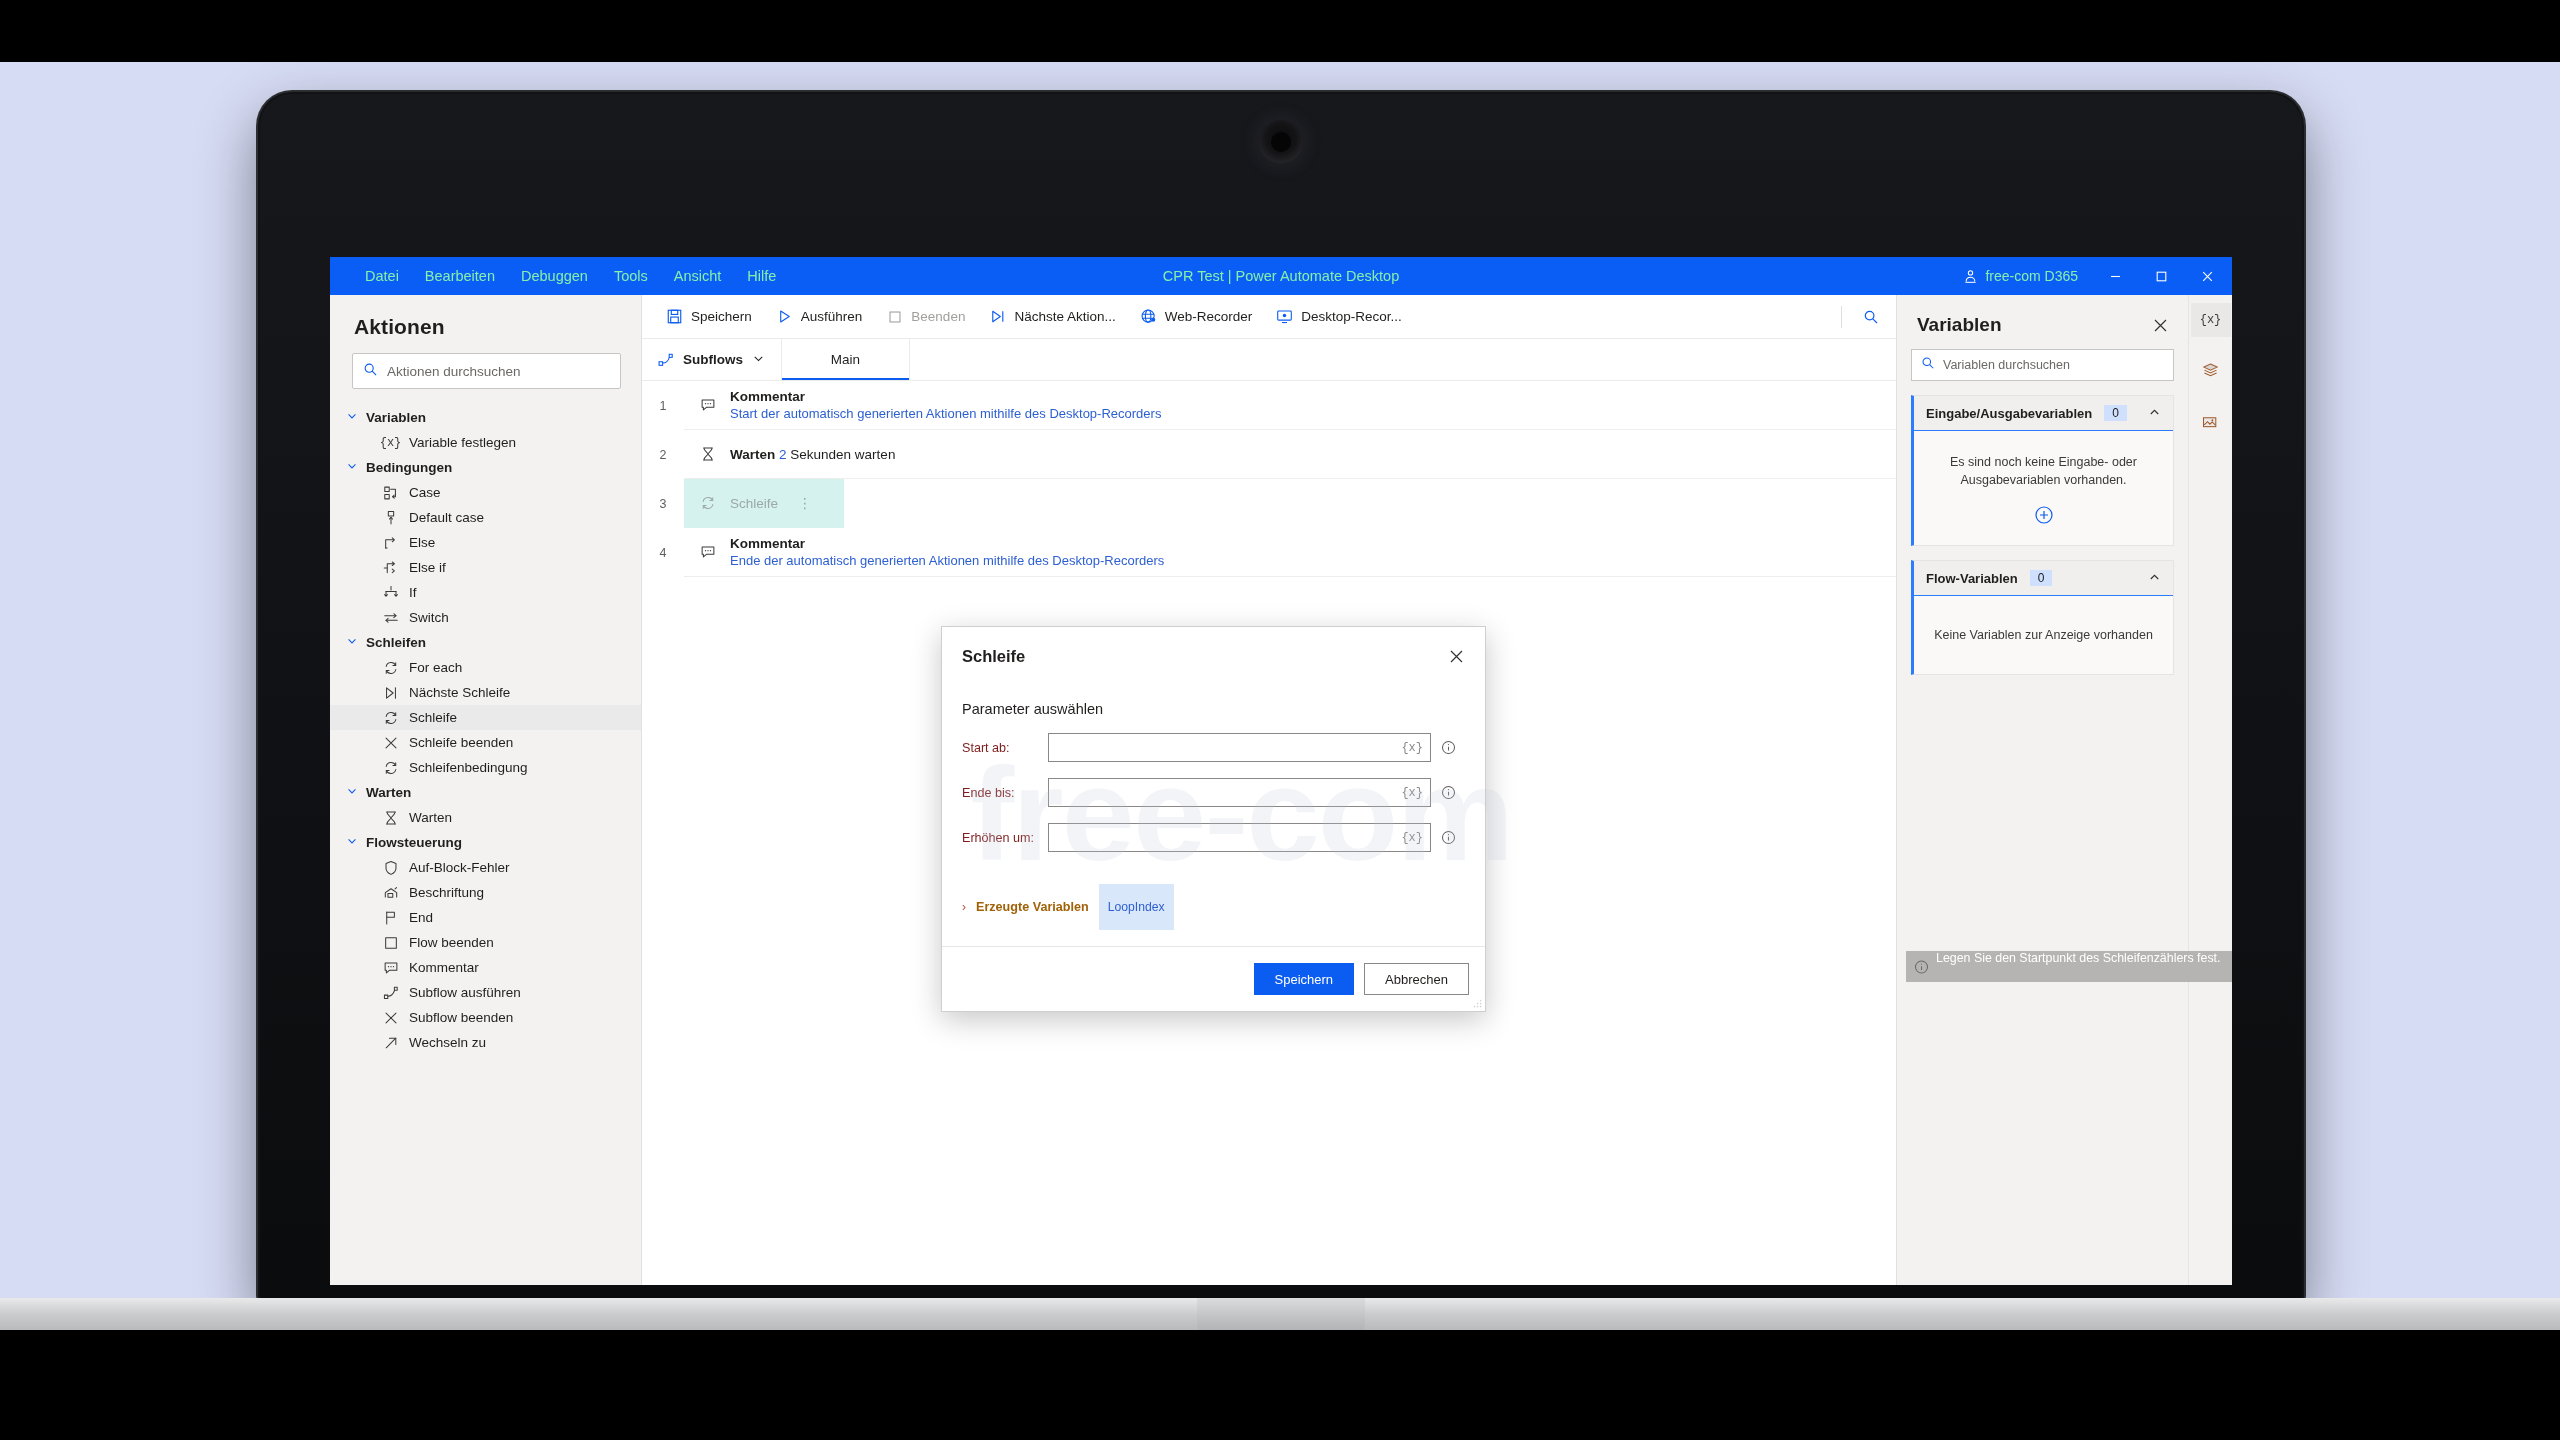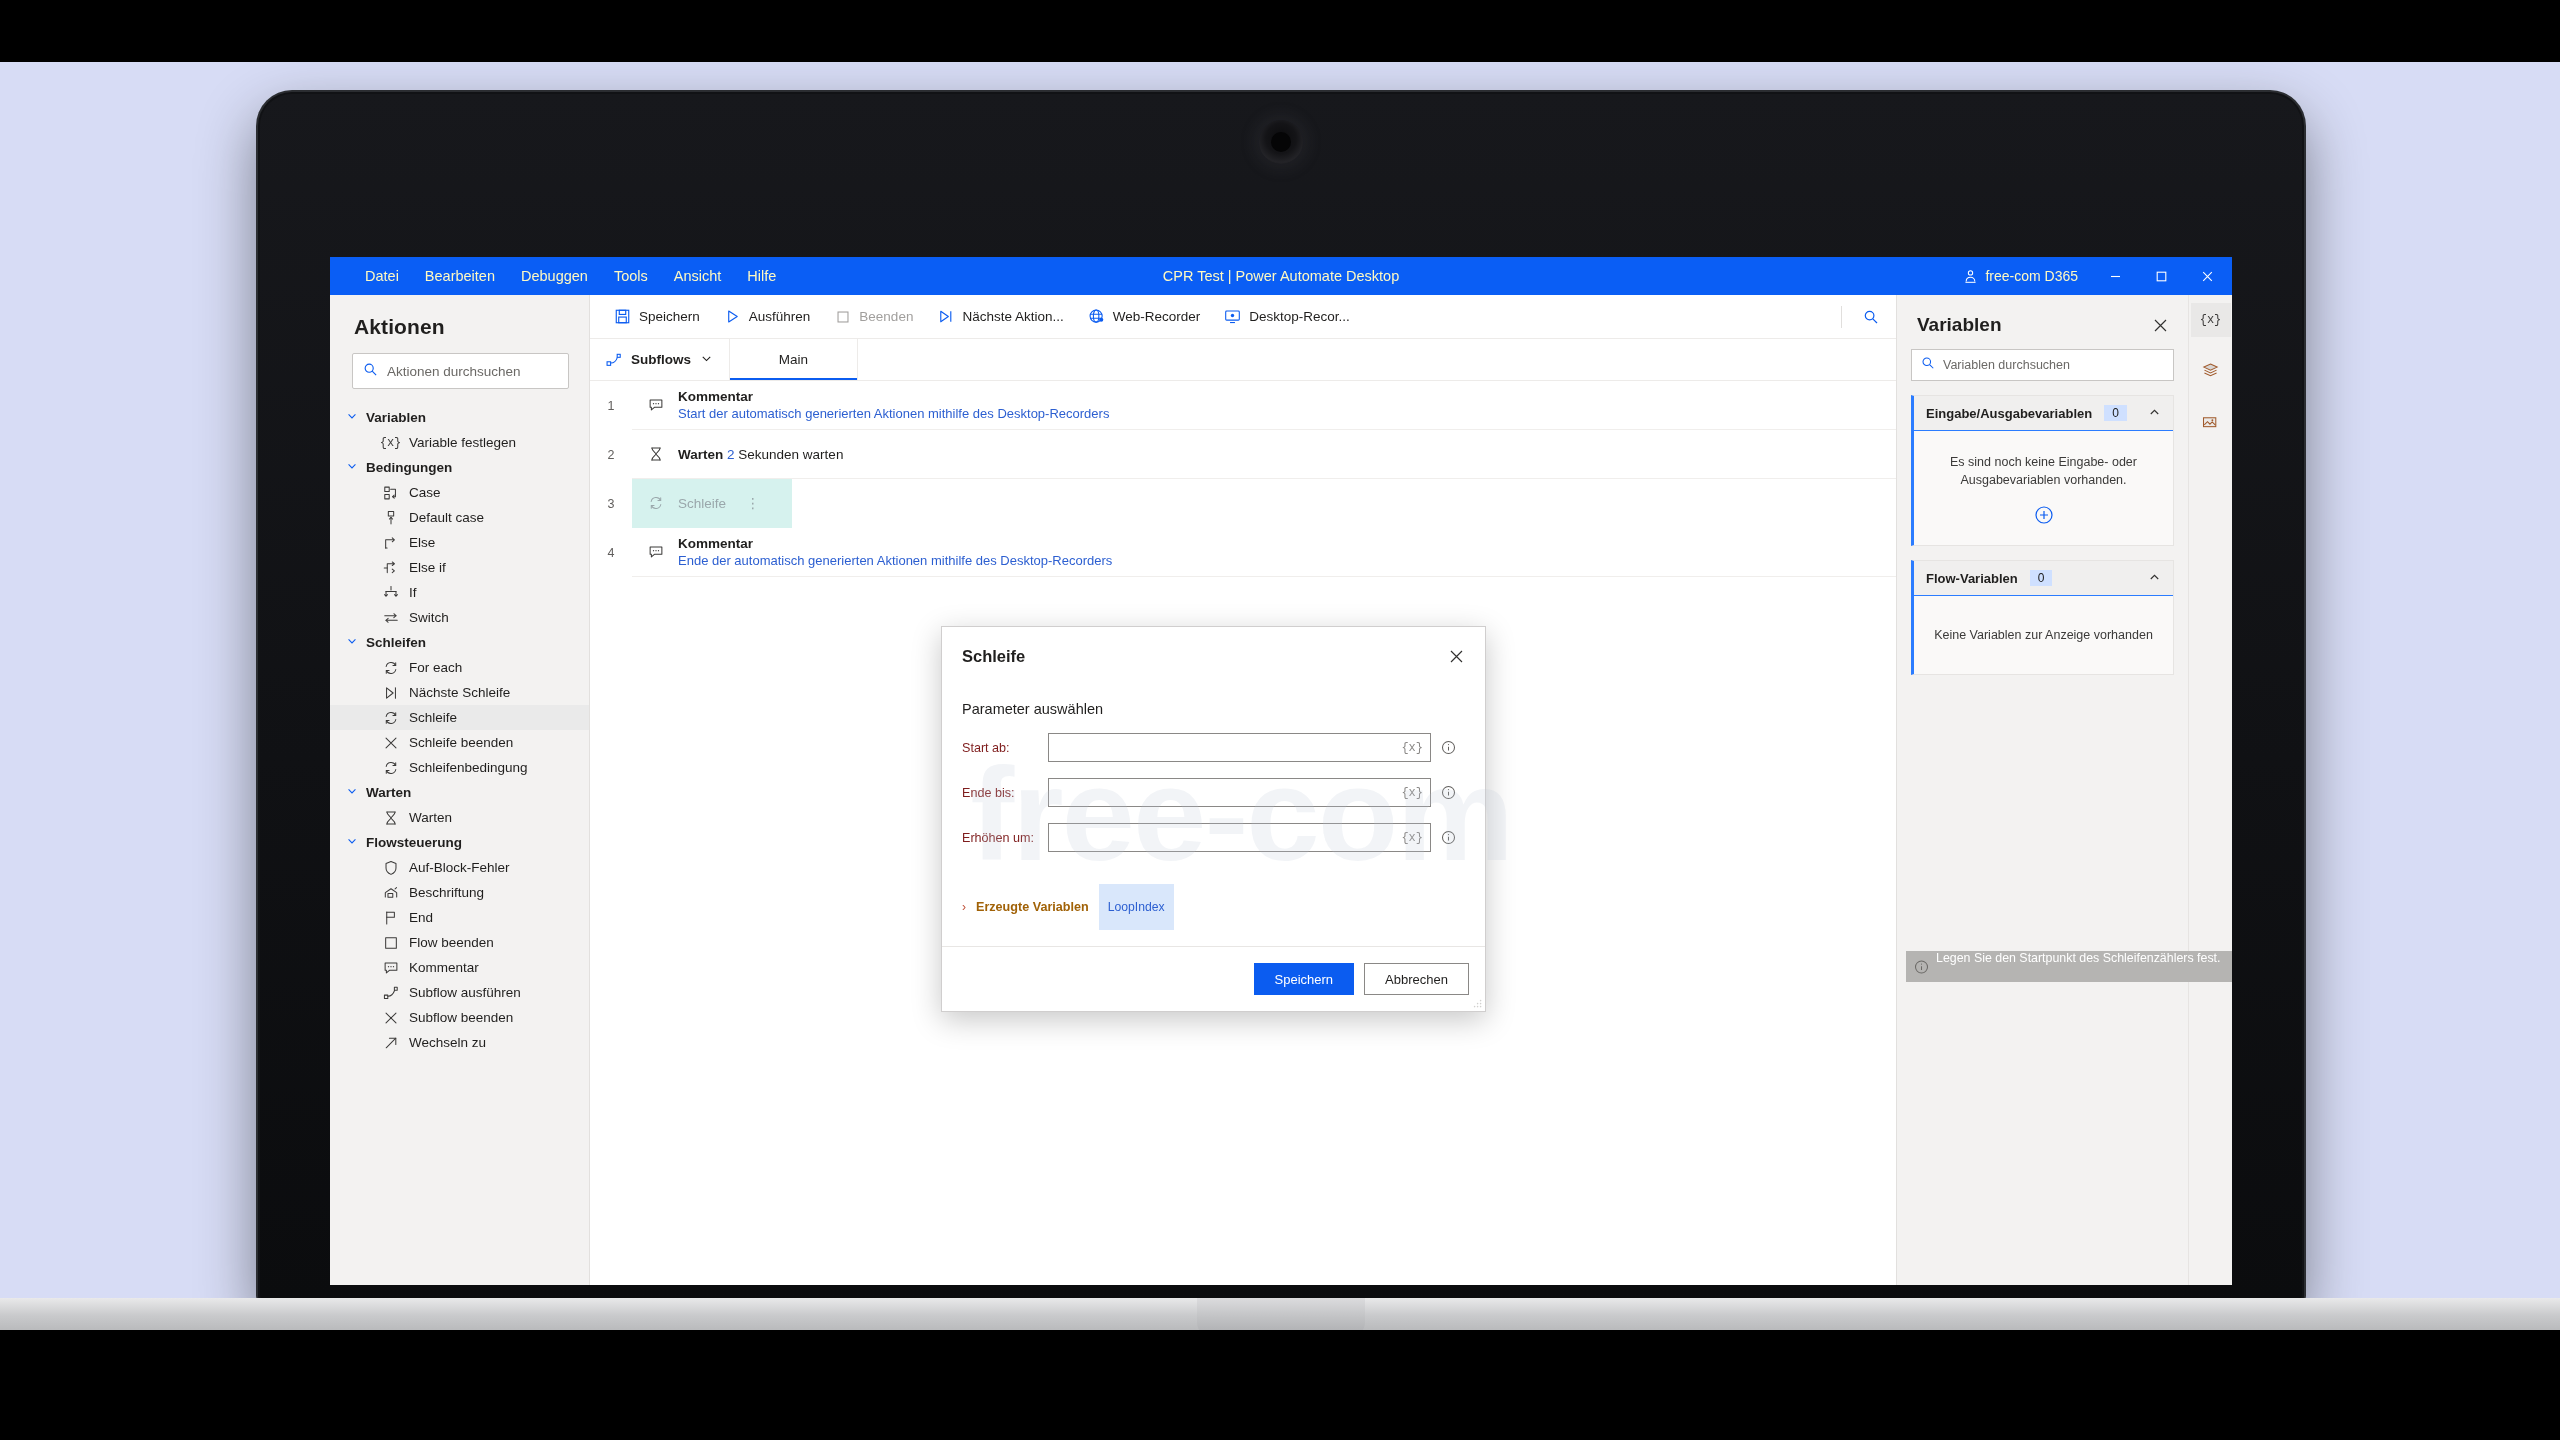--- a/index.html
+++ b/index.html
@@ -48,37 +48,37 @@
 
   
   #screen {
     position: absolute; left: 72px; top: 165px; width: 1902px; height: 1028px;
     background: #fff; overflow: hidden; z-index: 5;
   }
 
   
   #titlebar {
     height: 38px; background: #0f62fe; background: #0b5cf0; display: flex; align-items: center;
-    color: #fef9c3; font-size: 14.5px; position: relative;
+    color: #86efac; font-size: 14.5px; position: relative;
   }
   #titlebar { background: #0a5ef5; }
   .menus { display: flex; gap: 0; padding-left: 22px; }
   .menus .m { padding: 0 13px; line-height: 38px; cursor: default; }
   #apptitle { position: absolute; left: 50%; transform: translateX(-50%); font-size: 14.5px; white-space: nowrap; }
   #winright { margin-left: auto; display: flex; align-items: center; gap: 0; padding-right: 2px; }
   #account { display:flex; align-items:center; gap:7px; font-size:14px; padding: 0 14px; }
   #account svg { display:block; }
   .wbtn { width: 46px; height: 38px; display:flex; align-items:center; justify-content:center; }
   .wbtn svg { display:block; }
 
   
   #appbody { display: flex; height: calc(1028px - 38px); }
 
   
-  #leftpanel { width: 260px; background: #f3f2f1; border-right: 1px solid #e2e0de; display:flex; flex-direction:column; }
+  #leftpanel { width: 312px; background: #f3f2f1; border-right: 1px solid #e2e0de; display:flex; flex-direction:column; }
   #leftpanel h2 { font-size: 21px; font-weight: 600; color: #201f1e; padding: 20px 0 14px 24px; letter-spacing:.1px;}
   .searchbox {
     margin: 0 20px 12px 22px; height: 36px; background: #fff; border: 1px solid #c8c6c4;
     display:flex; align-items:center; gap:9px; padding: 0 10px; border-radius: 2px;
   }
   .searchbox input {
     border: 0; outline: 0; font-size: 13.5px; color: #323130; background: transparent; width: 100%;
     font-family: "Liberation Sans", sans-serif;
   }
   .searchbox input::placeholder { color: #6b6966; }

